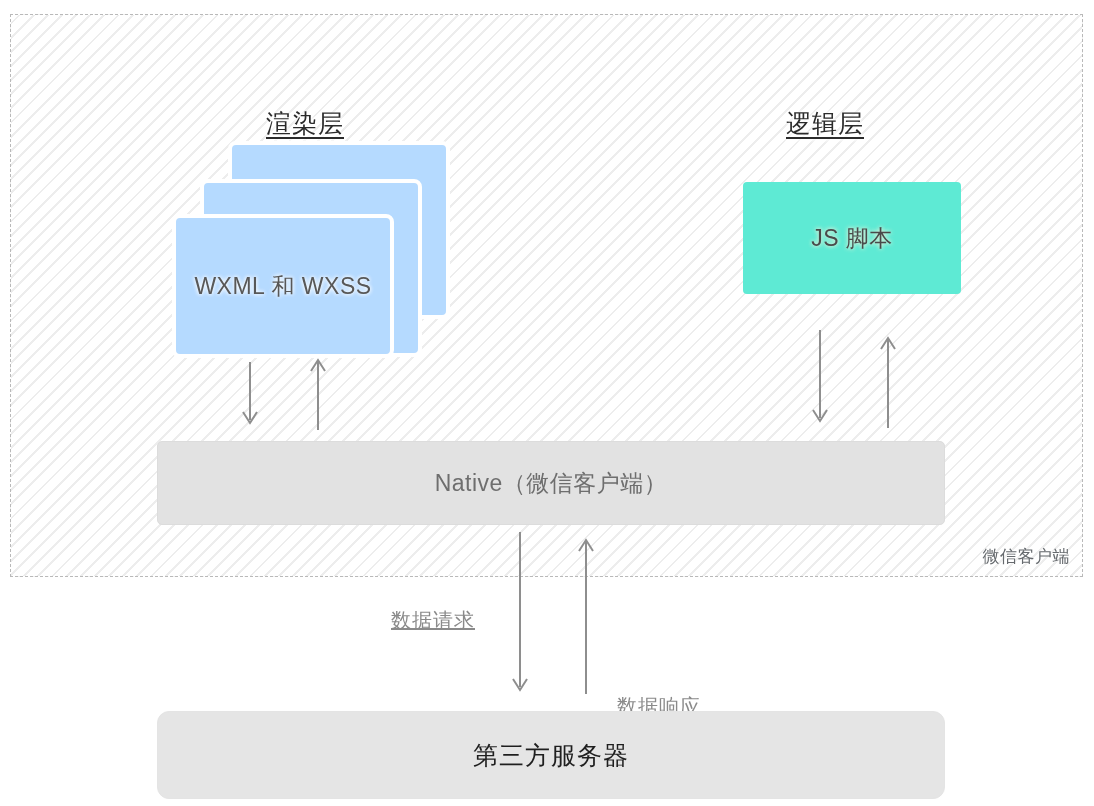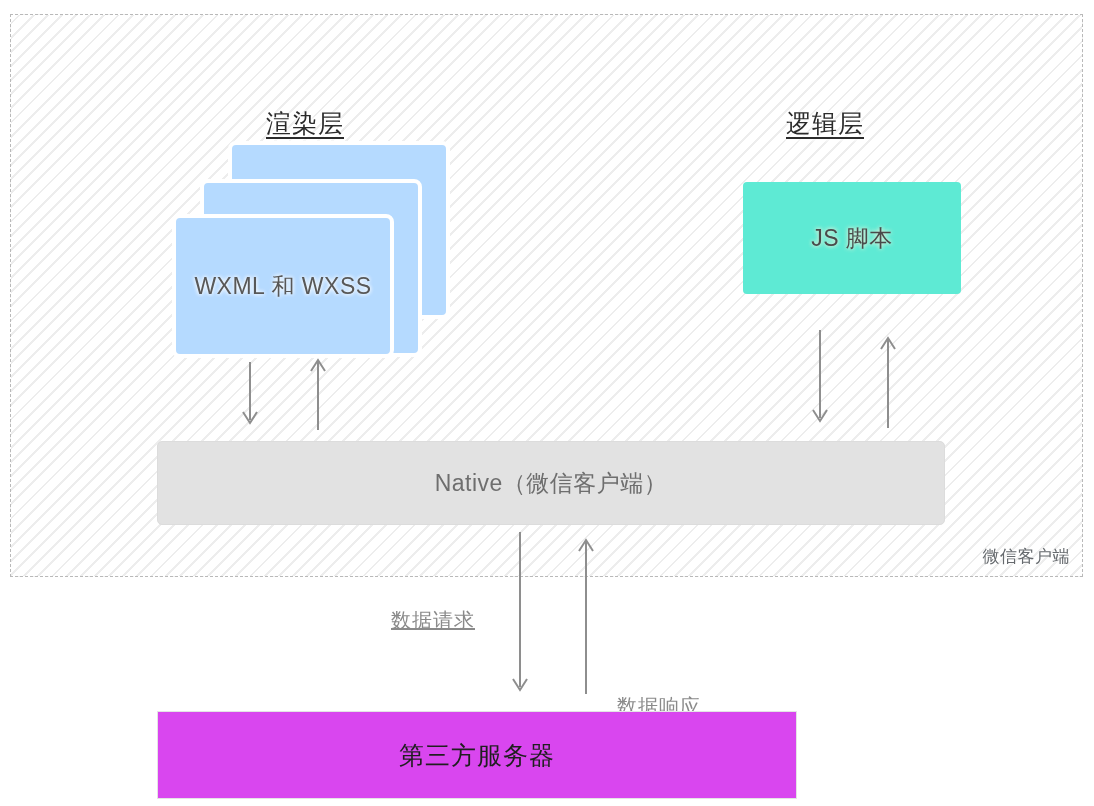--- a/index.html
+++ b/index.html
@@ -134,25 +134,25 @@
     color: #6e6e6e;
     letter-spacing: 0.5px;
     white-space: nowrap;
   }
 
   
   .server-box {
     position: absolute;
     left: 157px;
     top: 711px;
-    width: 640px;
+    width: 788px;
     height: 88px;
-    background: #d946ef;
+    background: #e5e5e5;
     border: 1px solid #e4e4e4;
-    border-radius: 0;
+    border-radius: 12px;
     box-sizing: border-box;
     display: flex;
     align-items: center;
     justify-content: center;
   }
   .server-box-label {
     font-size: 25px;
     color: #1f1f1f;
     letter-spacing: 1px;
     white-space: nowrap;

